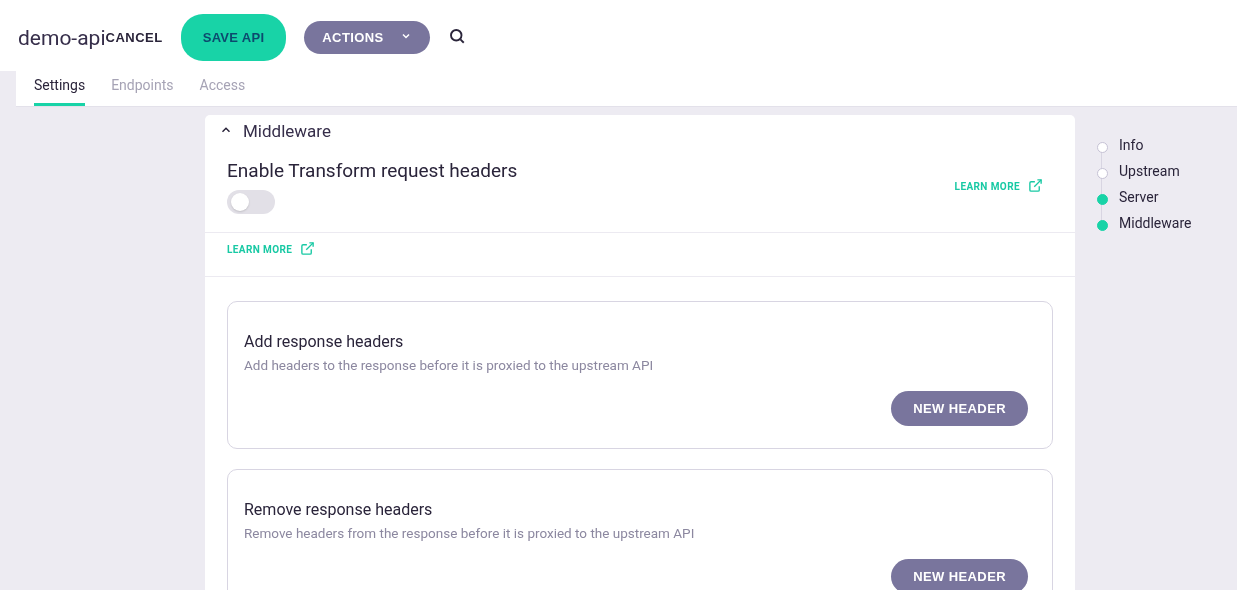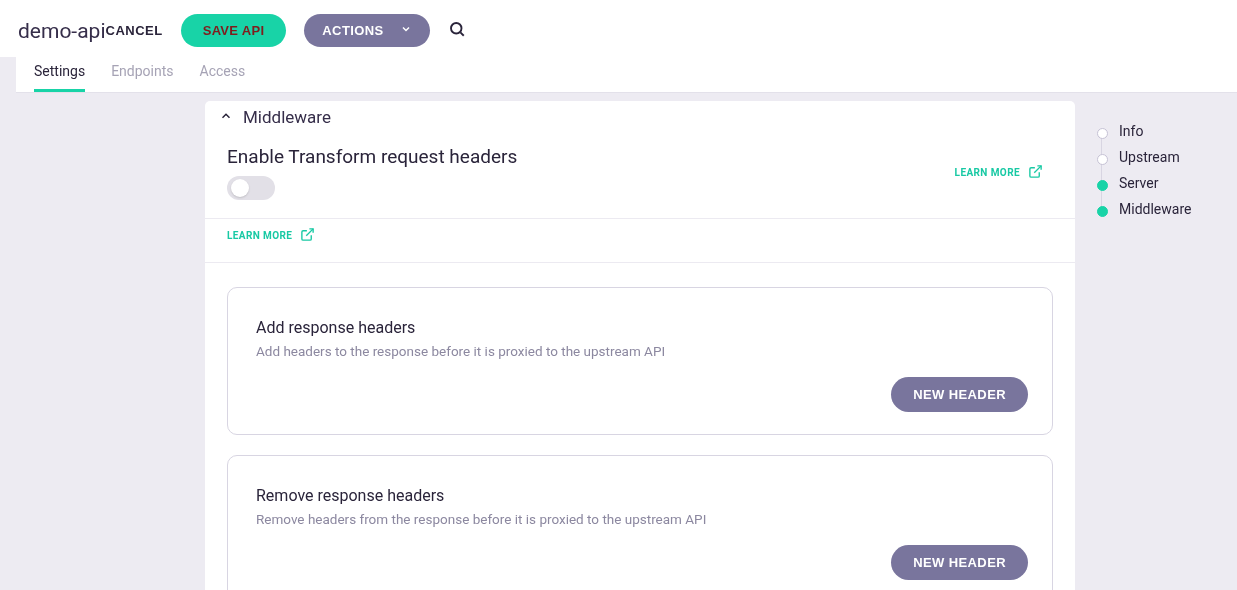--- a/index.html
+++ b/index.html
@@ -31,26 +31,26 @@
     font-size: 13px;
     font-weight: 700;
     letter-spacing: 0.5px;
     color: #2a243a;
     cursor: pointer;
     background: none;
     border: none;
   }
   .btn-save {
     background: #18d3a7;
-    color: #7f1d1d;
+    color: #0c4a6e;
     font-size: 13px;
     font-weight: 700;
     border: none;
     border-radius: 22px;
-    padding: 9px 22px;
+    padding: 16px 22px;
     cursor: pointer;
     letter-spacing: 0.3px;
   }
   .btn-actions {
     background: #79759d;
     color: #fff;
     font-size: 13px;
     font-weight: 700;
     border: none;
     border-radius: 22px;
@@ -157,21 +157,21 @@
   }
   .panel-body {
     padding: 24px 22px 24px 22px;
     display: flex;
     flex-direction: column;
     gap: 20px;
   }
   .card {
     border: 1px solid #d8d5e2;
     border-radius: 10px;
-    padding: 30px 24px 22px 28px;
+    padding: 30px 24px 22px 16px;
     display: flex;
     flex-direction: column;
   }
   .card-title {
     font-size: 16px;
     color: #2a243a;
     margin-bottom: 6px;
   }
   .card-desc {
     font-size: 13.5px;

